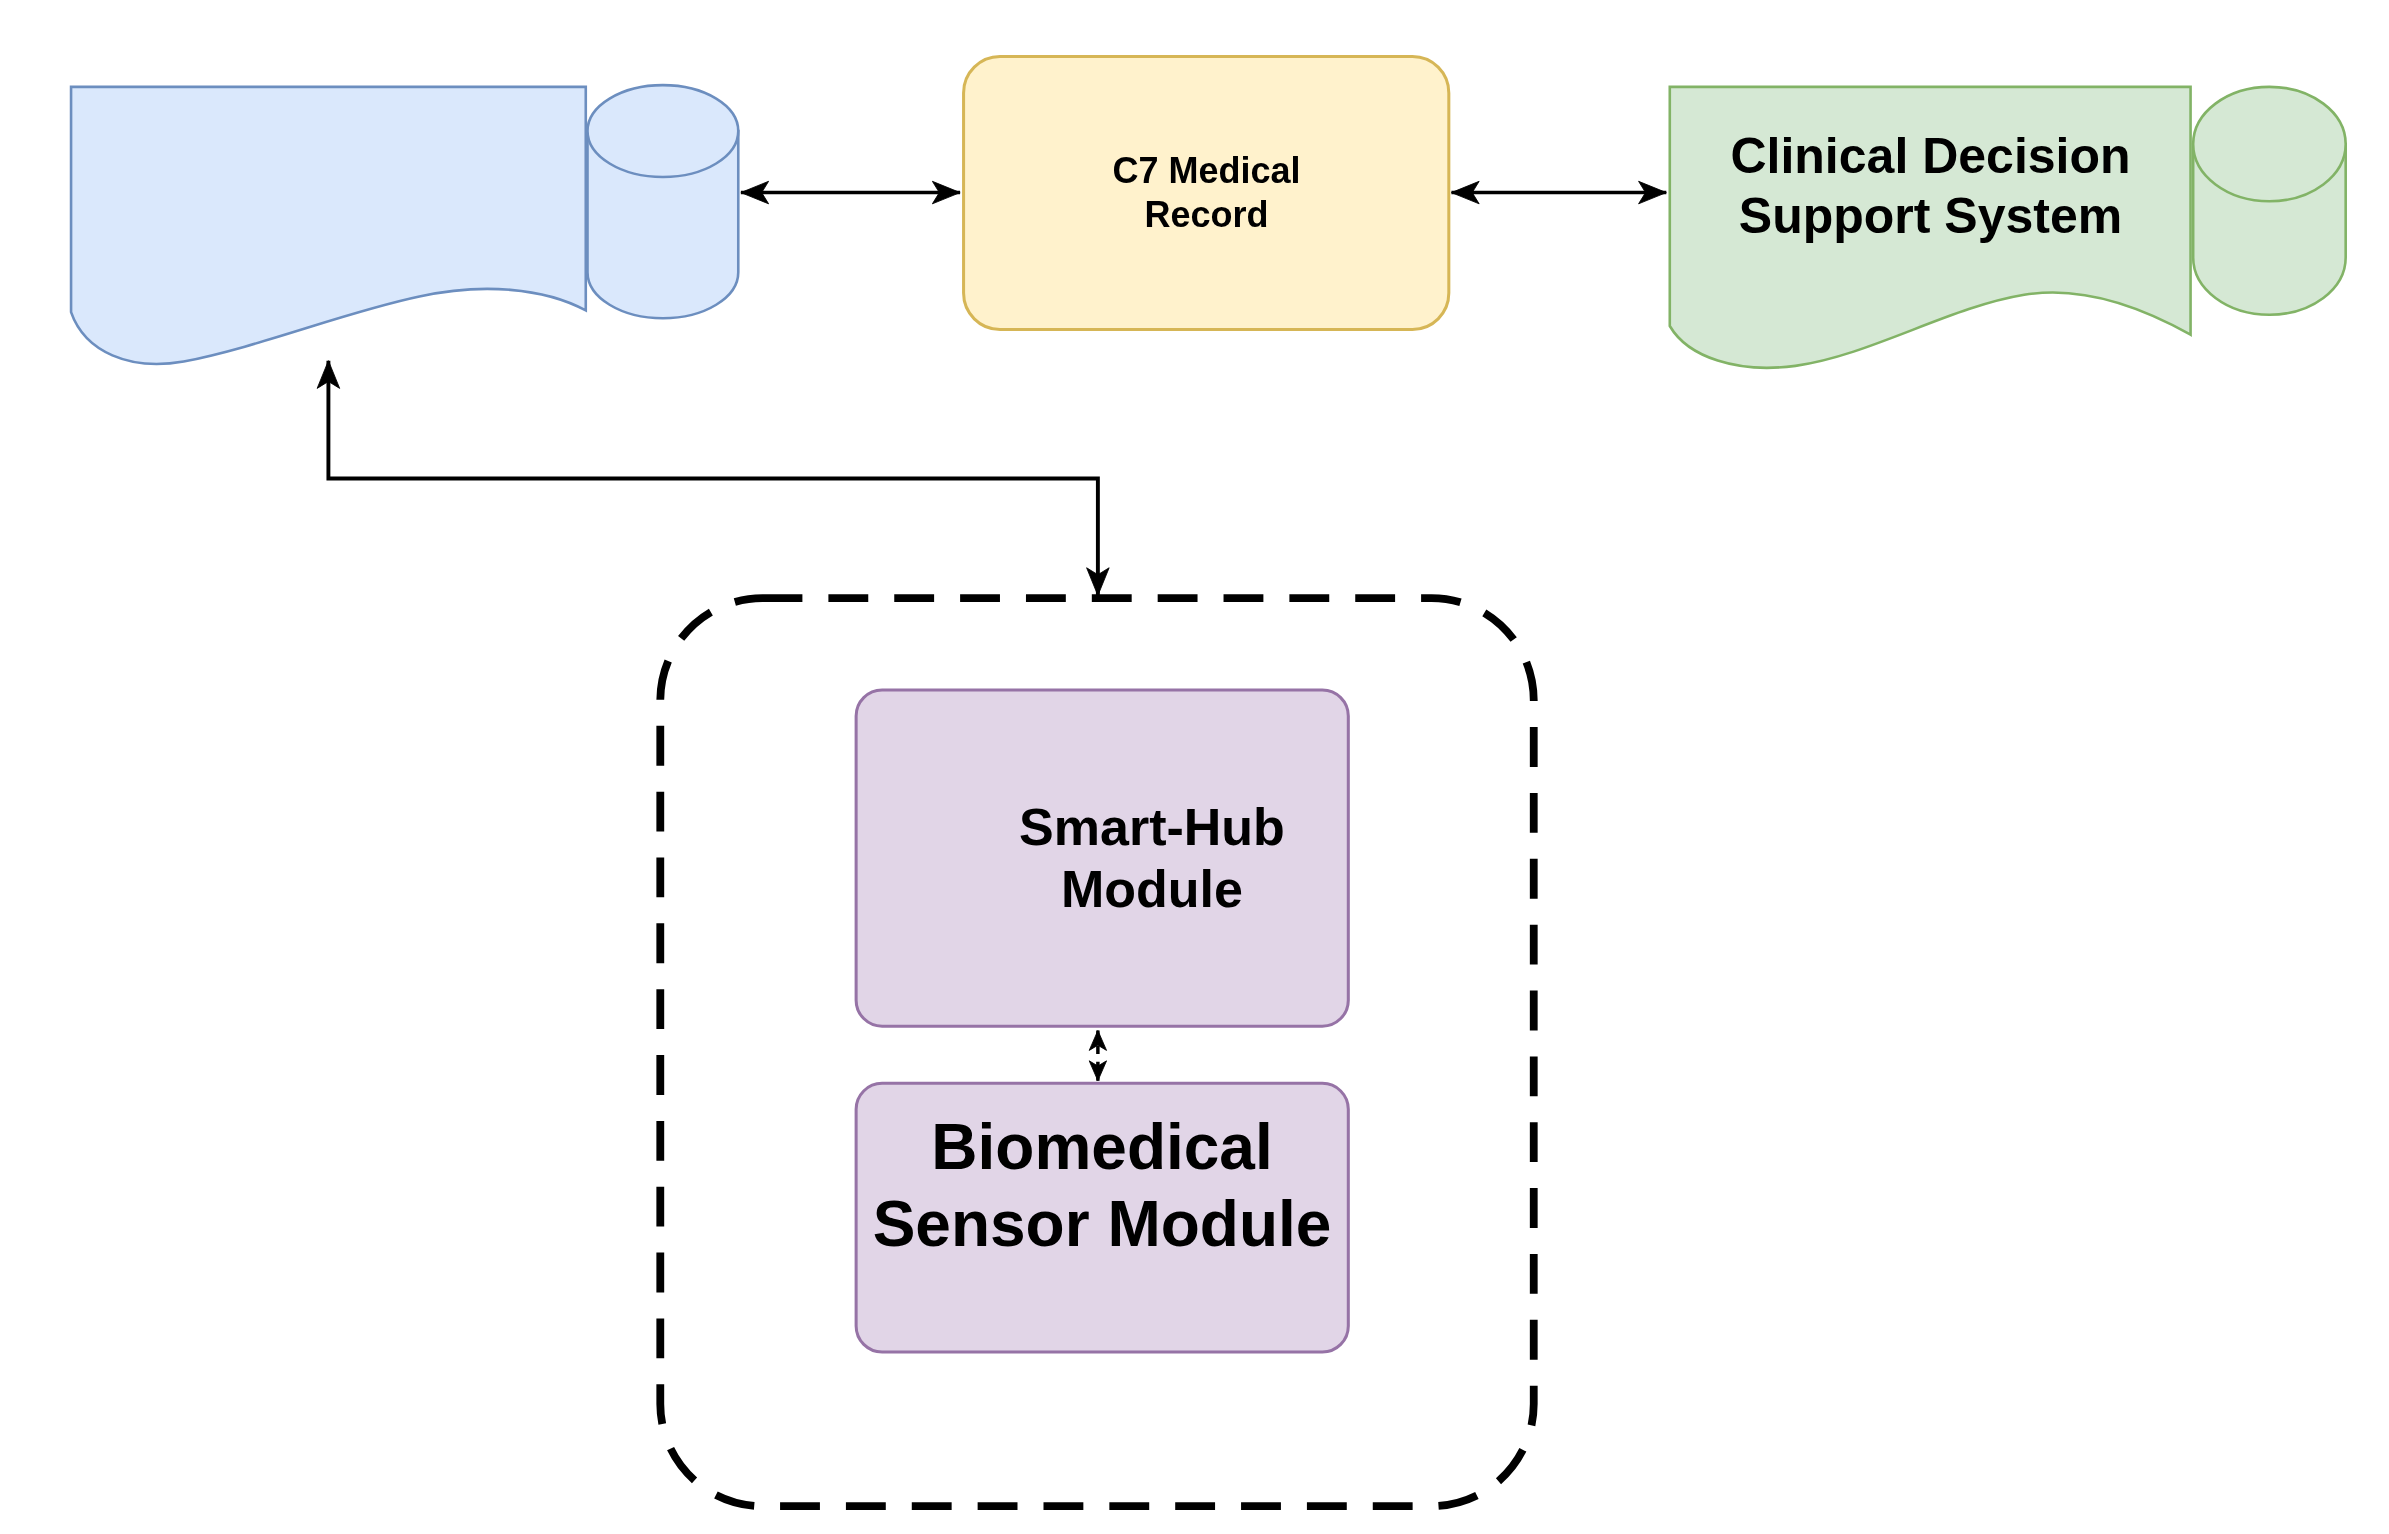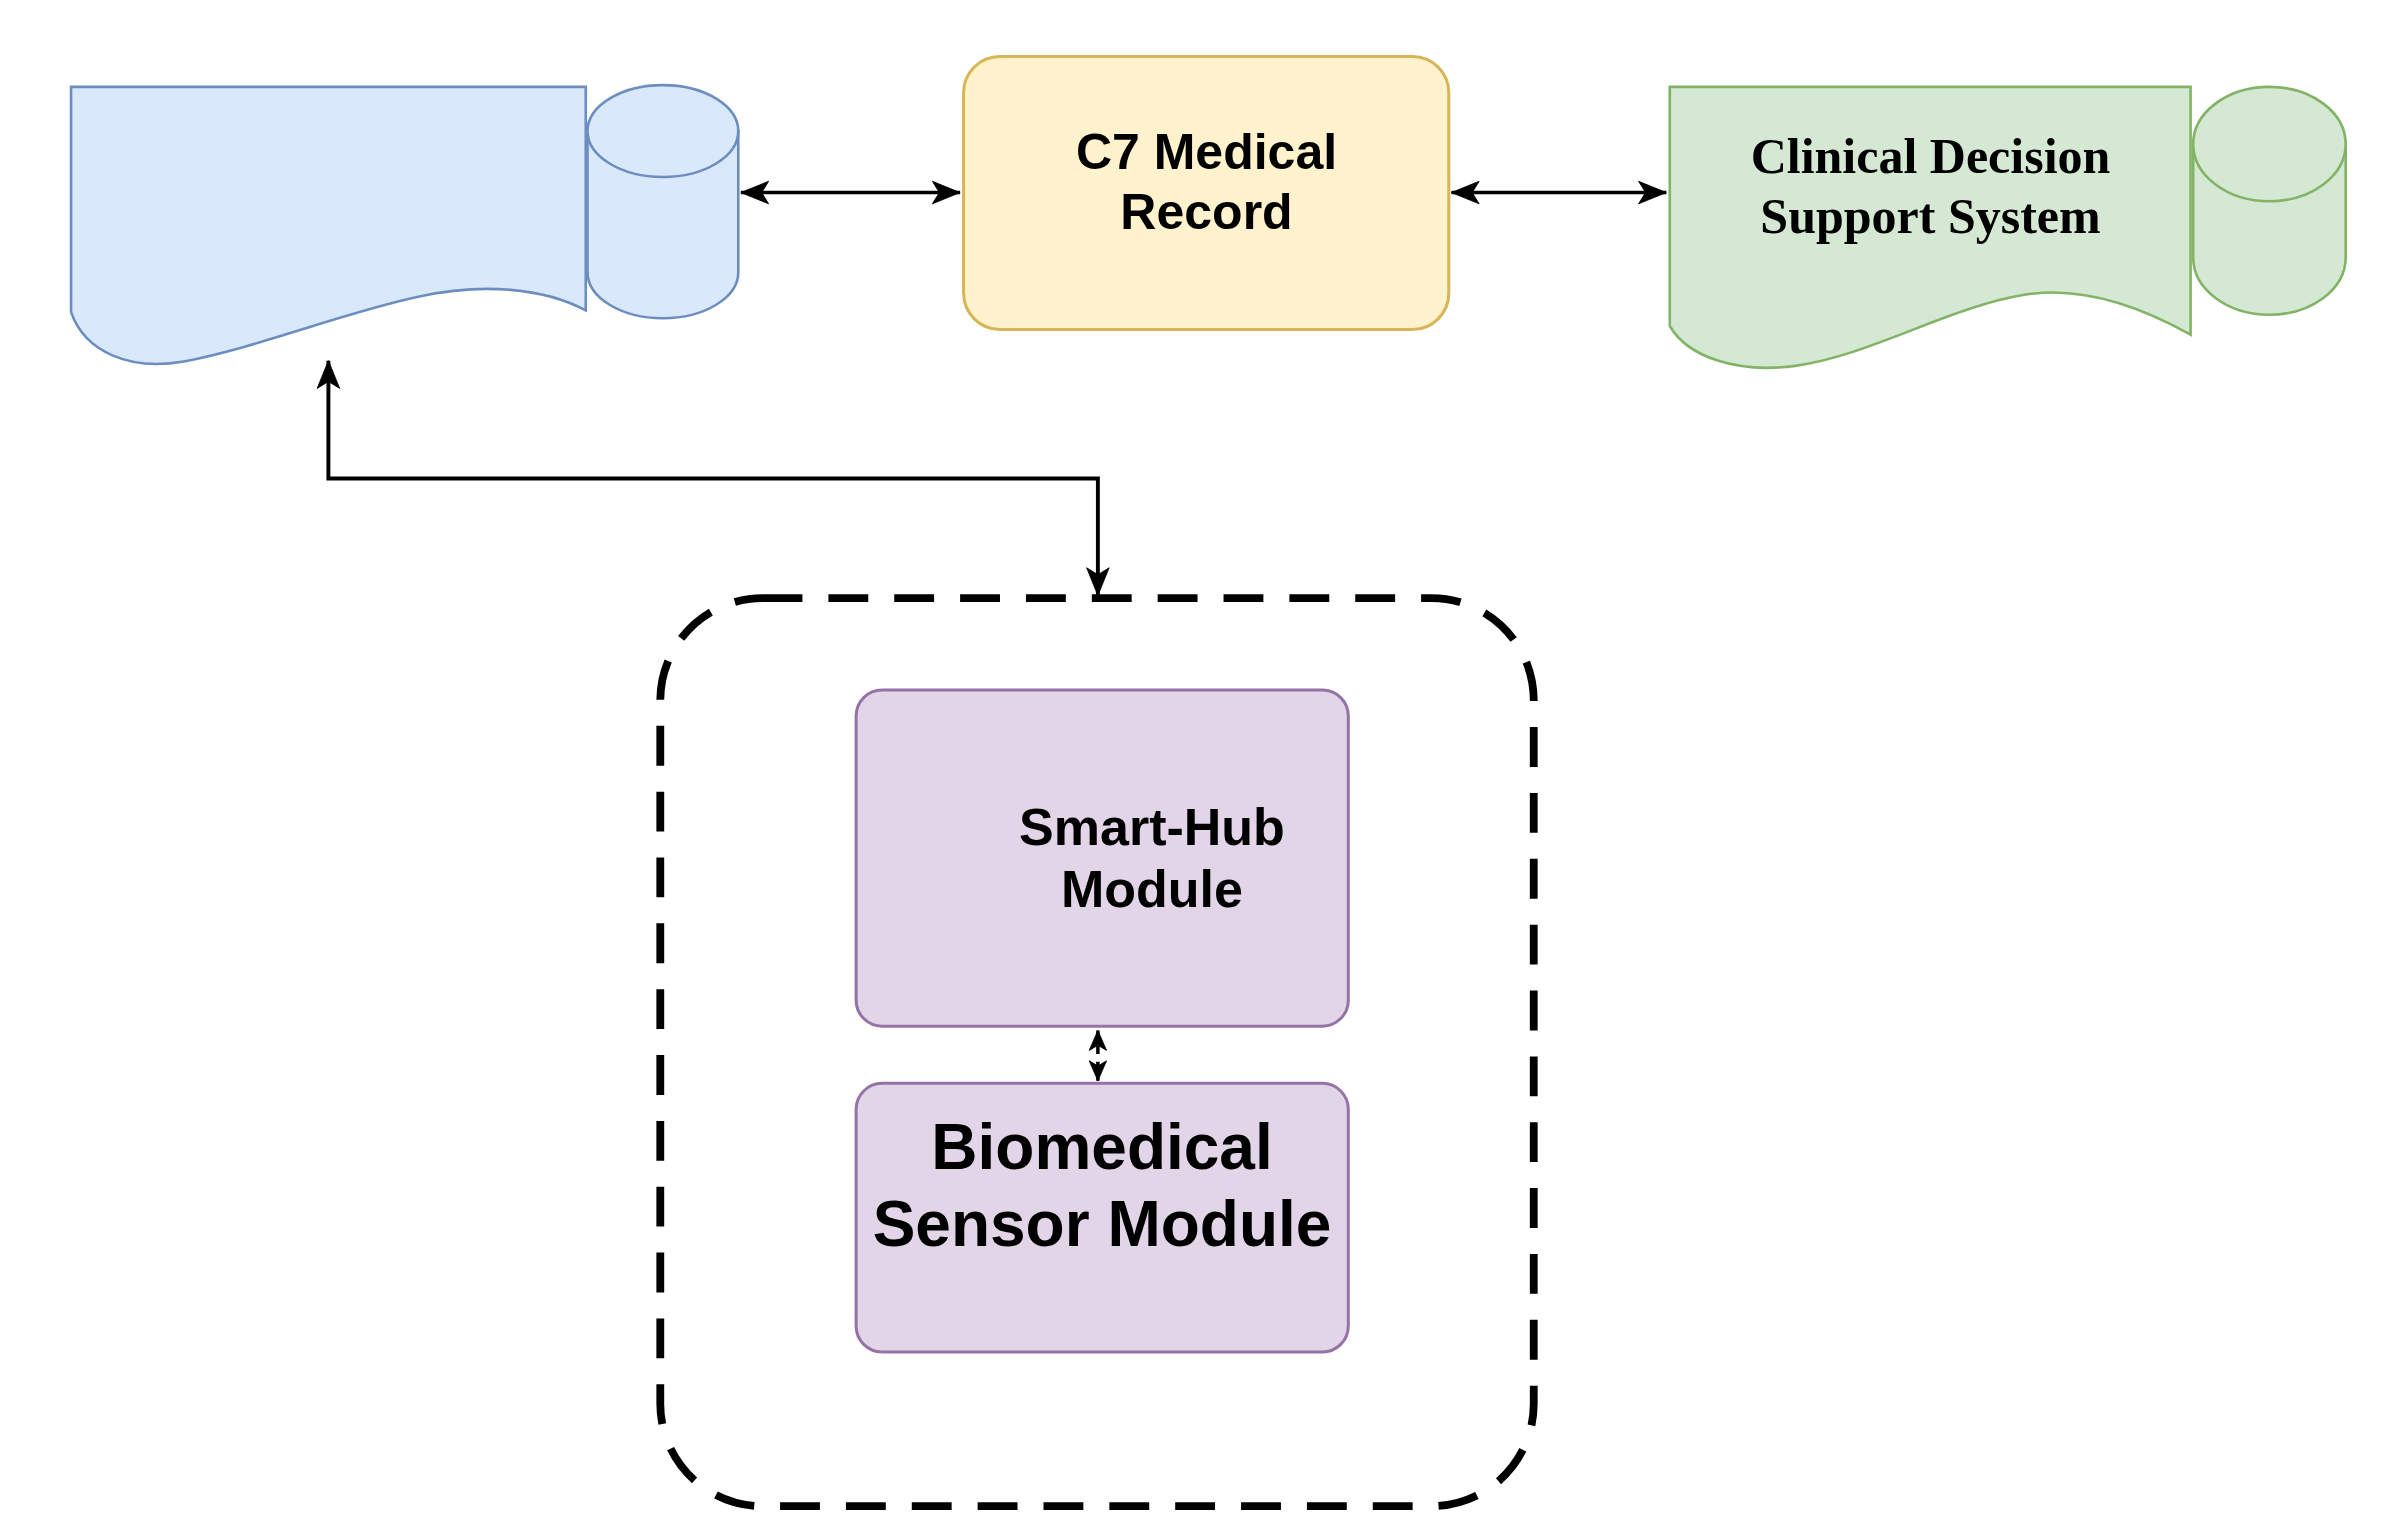--- a/index.html
+++ b/index.html
@@ -3,22 +3,22 @@
 <meta charset="utf-8">
 <style>
   html,body{margin:0;padding:0;background:#ffffff;}
   #canvas{position:relative;width:2389px;height:1535px;background:#ffffff;overflow:hidden;
           font-family:"Liberation Sans",sans-serif;}
   #shapes{position:absolute;left:0;top:0;}
   .lbl{position:absolute;display:flex;align-items:center;justify-content:center;
        text-align:center;font-weight:bold;color:#000000;white-space:pre-line;
        line-height:1.2;pointer-events:none;}
   .lbl-ehealth{left:71px;top:87px;width:515px;height:224px;font-size:49px;}
-  .lbl-record{left:964px;top:45px;width:485px;height:273px;font-size:50px;}
-  .lbl-cdss{left:1670px;top:87px;width:521px;height:198px;font-size:50px;font-family:Liberation Serif, serif;}
+  .lbl-record{left:964px;top:56px;width:485px;height:273px;font-size:36px;}
+  .lbl-cdss{left:1670px;top:87px;width:521px;height:198px;font-size:50px;}
   .lbl-smarthub{left:906px;top:690px;width:492px;height:336px;font-size:52px;}
   .lbl-biomedical{left:856px;top:1083px;width:492px;height:205px;font-size:64px;}
   .lbl-home{left:660px;top:1397px;width:874px;height:73px;font-size:54px;}
 </style>
 </head>
 <body>
 
 <div id="canvas">
 
   <svg id="shapes" width="2389" height="1535" viewBox="0 0 2757 1771">

